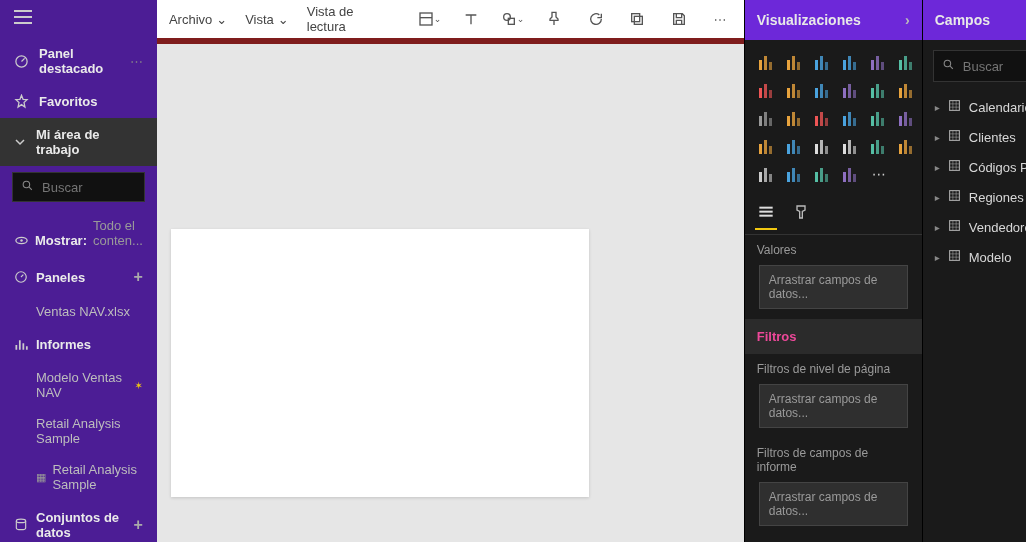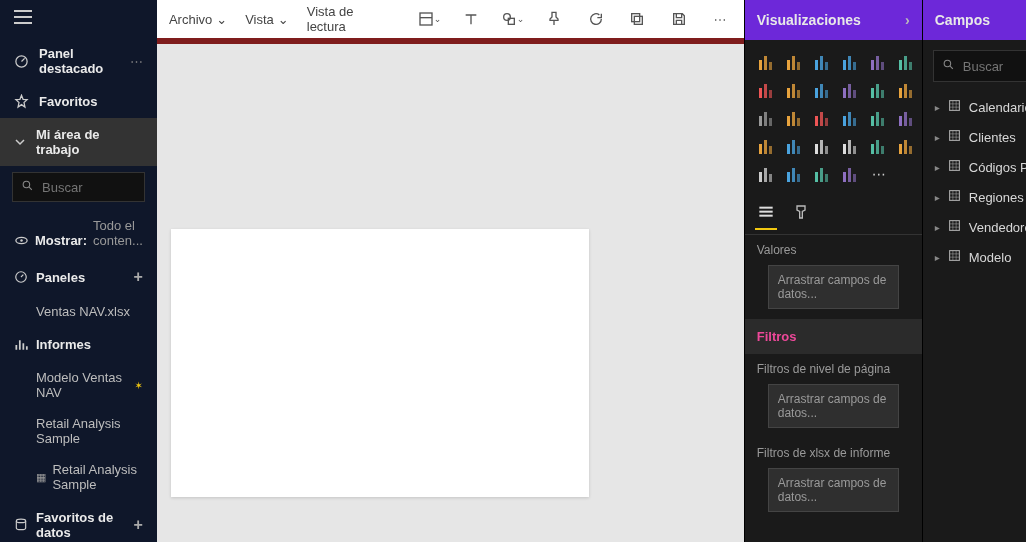--- a/index.html
+++ b/index.html
@@ -1,19 +1,19 @@
 <!DOCTYPE html>
 <html><head>
 <meta charset="utf-8">
 <style>
 * { box-sizing: border-box; margin: 0; padding: 0; font-family: "Segoe UI", Arial, sans-serif; }
 body { width: 1026px; height: 542px; background: #e6e6e6; display: flex; overflow: hidden; }
 
 
-.nav { width: 221px; height: 100%; background: #0f172a; color: #c8c8c8; display: flex; flex-direction: column; font-size: 13px; }
+.nav { width: 221px; height: 100%; background: #4c1d95; color: #c8c8c8; display: flex; flex-direction: column; font-size: 13px; }
 .nav-top { height: 10px; background: #f2c811; }
 .nav-hamburger { padding: 10px 14px; }
 .nav-item { display: flex; align-items: center; padding: 9px 14px; gap: 10px; cursor: pointer; }
 .nav-item.selected { background: #333; }
 .nav-item .label { color: #eaeaea; font-weight: 600; }
 .nav-item .ellipsis { margin-left: auto; color: #888; }
 .nav-search { margin: 6px 12px; background: #111; border: 1px solid #333; display: flex; align-items: center; padding: 6px 8px; gap: 8px; }
 .nav-search input { background: transparent; border: none; color: #aaa; outline: none; font-size: 13px; width: 100%; }
 .nav-section { display: flex; align-items: center; padding: 10px 14px; color: #f2c811; font-weight: 600; gap: 8px; }
 .nav-section .label { color: #eaeaea; }
@@ -43,21 +43,21 @@
 
 .viz-grid { display: grid; grid-template-columns: repeat(6, 24px); gap: 4px; padding: 10px; }
 .viz-icon { width: 24px; height: 24px; display: flex; align-items: center; justify-content: center; font-size: 14px; cursor: pointer; }
 .viz-icon svg { width: 20px; height: 20px; }
 
 .viz-tabs { display: flex; gap: 14px; padding: 4px 10px; border-bottom: 1px solid #333; }
 .viz-tab { padding: 4px 2px; cursor: pointer; }
 .viz-tab.active { border-bottom: 2px solid #f2c811; }
 
 .viz-section-label { padding: 8px 12px; color: #9a9a9a; font-size: 12px; }
-.dropzone { margin: 0 23px 10px; background: #2f2f2f; border: 1px solid #444; padding: 7px 9px; color: #9a9a9a; font-size: 12px; }
+.dropzone { margin: 0 14px 10px; background: #2f2f2f; border: 1px solid #444; padding: 7px 9px; color: #9a9a9a; font-size: 12px; }
 
 .filters-header { background: #2b2b2b; padding: 10px 12px; font-weight: 600; color: #ec4899; font-size: 13px; }
 
 .fields-search { margin: 10px; background: #111; border: 1px solid #333; display: flex; align-items: center; padding: 6px 8px; gap: 8px; }
 .fields-search input { background: transparent; border: none; color: #aaa; outline: none; font-size: 13px; width: 100%; }
 .field-item { display: flex; align-items: center; gap: 8px; padding: 7px 12px; color: #d8d8d8; font-size: 13px; cursor: pointer; }
 .field-item .caret { color: #888; font-size: 10px; }
 .field-item .tableico { color: #999; }
 
 .ico { display:inline-flex; }
@@ -155,21 +155,21 @@
       <span>Retail Analysis Sample</span>
     </div>
 
   <div class="nav-section">
     <span class="ico">
         <svg width="14" height="14" viewBox="0 0 24 24">
           <ellipse cx="12" cy="5" rx="8" ry="3" fill="none" stroke="#ccc" stroke-width="2"></ellipse>
           <path d="M4 5v12c0 1.7 3.6 3 8 3s8-1.3 8-3V5" fill="none" stroke="#ccc" stroke-width="2"></path>
         </svg>
       </span>
-    <span class="label">Favoritos de datos</span>
+    <span class="label">Conjuntos de datos</span>
     <span class="plus">+</span>
   </div>
 
 </div>
 
 <div class="center">
   <div class="menubar">
     <div class="menu">
         <span>Archivo</span>
         <span>⌄</span>
@@ -445,21 +445,21 @@
       <div class="viz-tab"><svg width="16" height="16" viewBox="0 0 24 24">
             <path d="M6 3h12v6l-4 2v10h-4V11L6 9z" fill="none" stroke="#bbb" stroke-width="2"></path>
           </svg></div>
     </div>
     <div class="viz-section-label">Valores</div>
     <div class="dropzone">Arrastrar campos de datos...</div>
 
     <div class="filters-header">Filtros</div>
     <div class="viz-section-label">Filtros de nivel de página</div>
     <div class="dropzone">Arrastrar campos de datos...</div>
-    <div class="viz-section-label">Filtros de xlsx de informe</div>
+    <div class="viz-section-label">Filtros de campos de informe</div>
     <div class="dropzone">Arrastrar campos de datos...</div>
   </div>
 
   <div class="panel fields">
     <div class="panel-header">
       <span>Campos</span>
 
     </div>
     <div class="fields-search">
       <span><svg width="13" height="13" viewBox="0 0 24 24">

